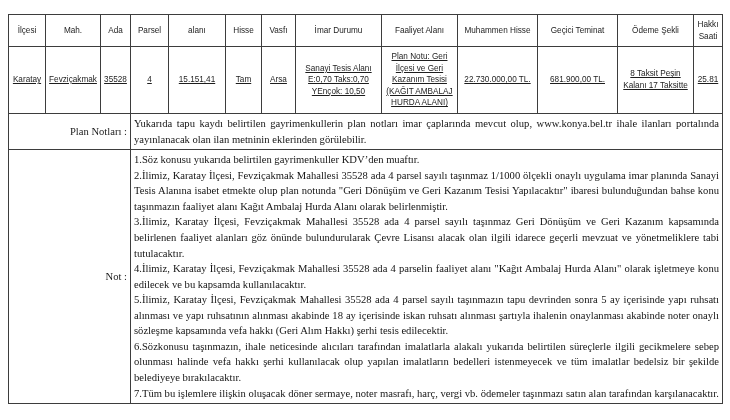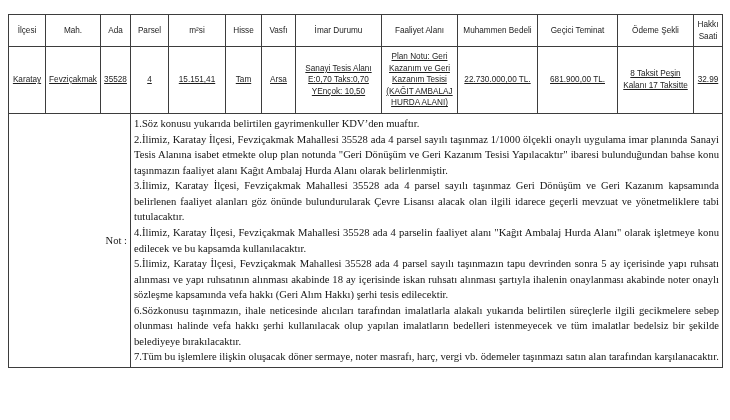--- a/index.html
+++ b/index.html
@@ -113,26 +113,26 @@
       <col style="width:76px">
       <col style="width:29px">
     </colgroup>
 
     <tbody>
         <tr class="hdr">
       <th class="grid-cell">İlçesi</th>
       <th class="grid-cell">Mah.</th>
       <th class="grid-cell">Ada</th>
       <th class="grid-cell">Parsel</th>
-      <th class="grid-cell">m²si</th>
+      <th class="grid-cell">alanı</th>
       <th class="grid-cell">Hisse</th>
       <th class="grid-cell">Vasfı</th>
       <th class="grid-cell">İmar Durumu</th>
       <th class="grid-cell">Faaliyet Alanı</th>
-      <th class="grid-cell">Muhammen Bedeli</th>
+      <th class="grid-cell">Muhammen Hisse</th>
       <th class="grid-cell">Geçici Teminat</th>
       <th class="grid-cell">Ödeme Şekli</th>
       <th class="grid-cell">
         <span class="ln">Hakkı</span>
         <span class="ln">Saati</span>
       </th>
     </tr>
 
     <tr class="datarow">
       <td class="grid-cell">Karatay</td>
@@ -142,34 +142,38 @@
       <td class="grid-cell">15.151,41</td>
       <td class="grid-cell">Tam</td>
       <td class="grid-cell">Arsa</td>
       <td class="grid-cell">
         <span class="ln">Sanayi Tesis Alanı</span>
         <span class="ln">E:0,70 Taks:0,70</span>
         <span class="ln">YEnçok: 10,50</span>
       </td>
       <td class="grid-cell">
         <span class="ln">Plan Notu: Geri</span>
-        <span class="ln">Kazanım ve Geri</span>
+        <span class="ln">İlçesi ve Geri</span>
         <span class="ln">Kazanım Tesisi</span>
         <span class="ln">(KAĞIT AMBALAJ</span>
         <span class="ln">HURDA ALANI)</span>
       </td>
       <td class="grid-cell">22.730.000,00 TL.</td>
       <td class="grid-cell">681.900,00 TL.</td>
       <td class="grid-cell">
         <span class="ln">8 Taksit Peşin</span>
         <span class="ln">Kalanı 17 Taksitte</span>
       </td>
-      <td class="grid-cell">32.99</td>
+      <td class="grid-cell">25.81</td>
     </tr>
 
+    <tr>
+      <td class="note-label" colspan="3">Plan Notları :</td>
+      <td class="note-body" colspan="10">Yukarıda tapu kaydı belirtilen gayrimenkullerin plan notları imar çaplarında mevcut olup, www.konya.bel.tr ihale ilanları portalında yayınlanacak olan ilan metninin eklerinden görülebilir.</td>
+    </tr>
 
     <tr>
       <td class="note-label mid" colspan="3">Not :</td>
       <td class="note-body" colspan="10">
         <p>1.Söz konusu yukarıda belirtilen gayrimenkuller KDV’den muaftır.</p>
         <p>2.İlimiz, Karatay İlçesi, Fevziçakmak Mahallesi 35528 ada 4 parsel sayılı taşınmaz 1/1000 ölçekli onaylı uygulama imar planında Sanayi Tesis Alanına isabet etmekte olup plan notunda "Geri Dönüşüm ve Geri Kazanım Tesisi Yapılacaktır" ibaresi bulunduğundan bahse konu taşınmazın faaliyet alanı Kağıt Ambalaj Hurda Alanı olarak belirlenmiştir.</p>
         <p>3.İlimiz, Karatay İlçesi, Fevziçakmak Mahallesi 35528 ada 4 parsel sayılı taşınmaz Geri Dönüşüm ve Geri Kazanım kapsamında belirlenen faaliyet alanları göz önünde bulundurularak Çevre Lisansı alacak olan ilgili idarece geçerli mevzuat ve yönetmeliklere tabi tutulacaktır.</p>
         <p>4.İlimiz, Karatay İlçesi, Fevziçakmak Mahallesi 35528 ada 4 parselin faaliyet alanı "Kağıt Ambalaj Hurda Alanı" olarak işletmeye konu edilecek ve bu kapsamda kullanılacaktır.</p>
         <p>5.İlimiz, Karatay İlçesi, Fevziçakmak Mahallesi 35528 ada 4 parsel sayılı taşınmazın tapu devrinden sonra 5 ay içerisinde yapı ruhsatı alınması ve yapı ruhsatının alınması akabinde 18 ay içerisinde iskan ruhsatı alınması şartıyla ihalenin onaylanması akabinde noter onaylı sözleşme kapsamında vefa hakkı (Geri Alım Hakkı) şerhi tesis edilecektir.</p>
         <p>6.Sözkonusu taşınmazın, ihale neticesinde alıcıları tarafından imalatlarla alakalı yukarıda belirtilen süreçlerle ilgili gecikmelere sebep olunması halinde vefa hakkı şerhi kullanılacak olup yapılan imalatların bedelleri istenmeyecek ve tüm imalatlar bedelsiz bir şekilde belediyeye bırakılacaktır.</p>

